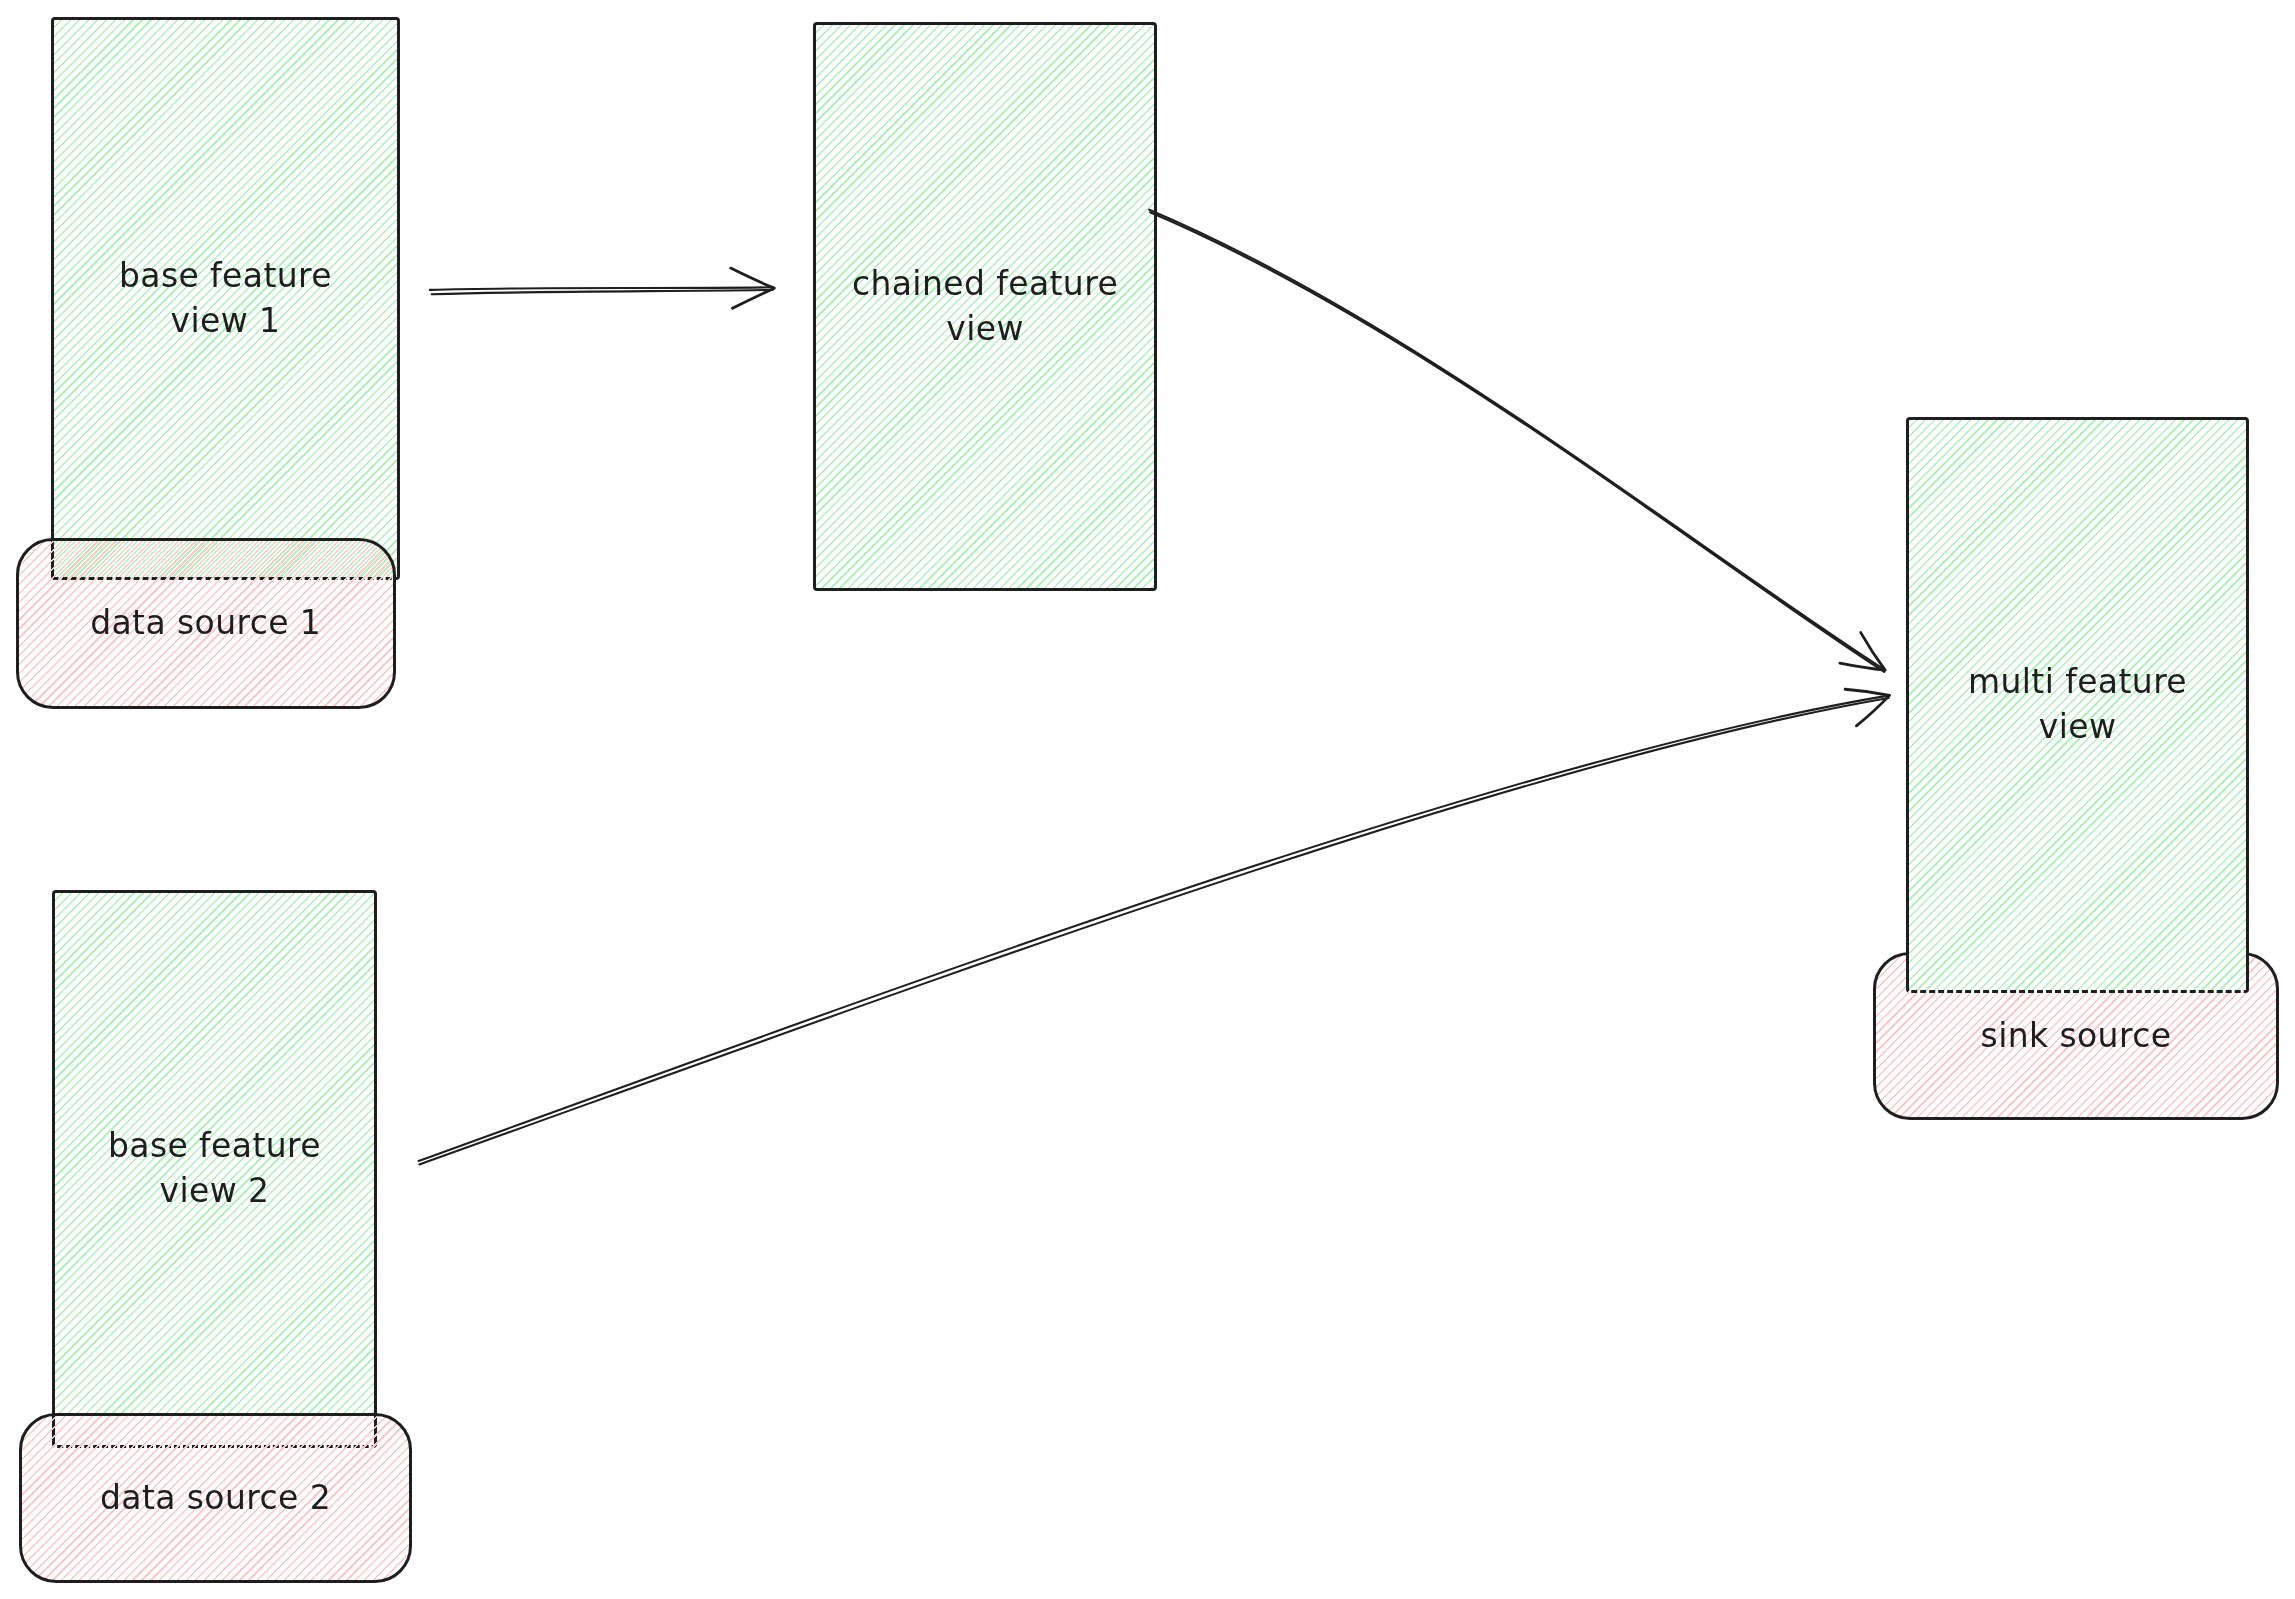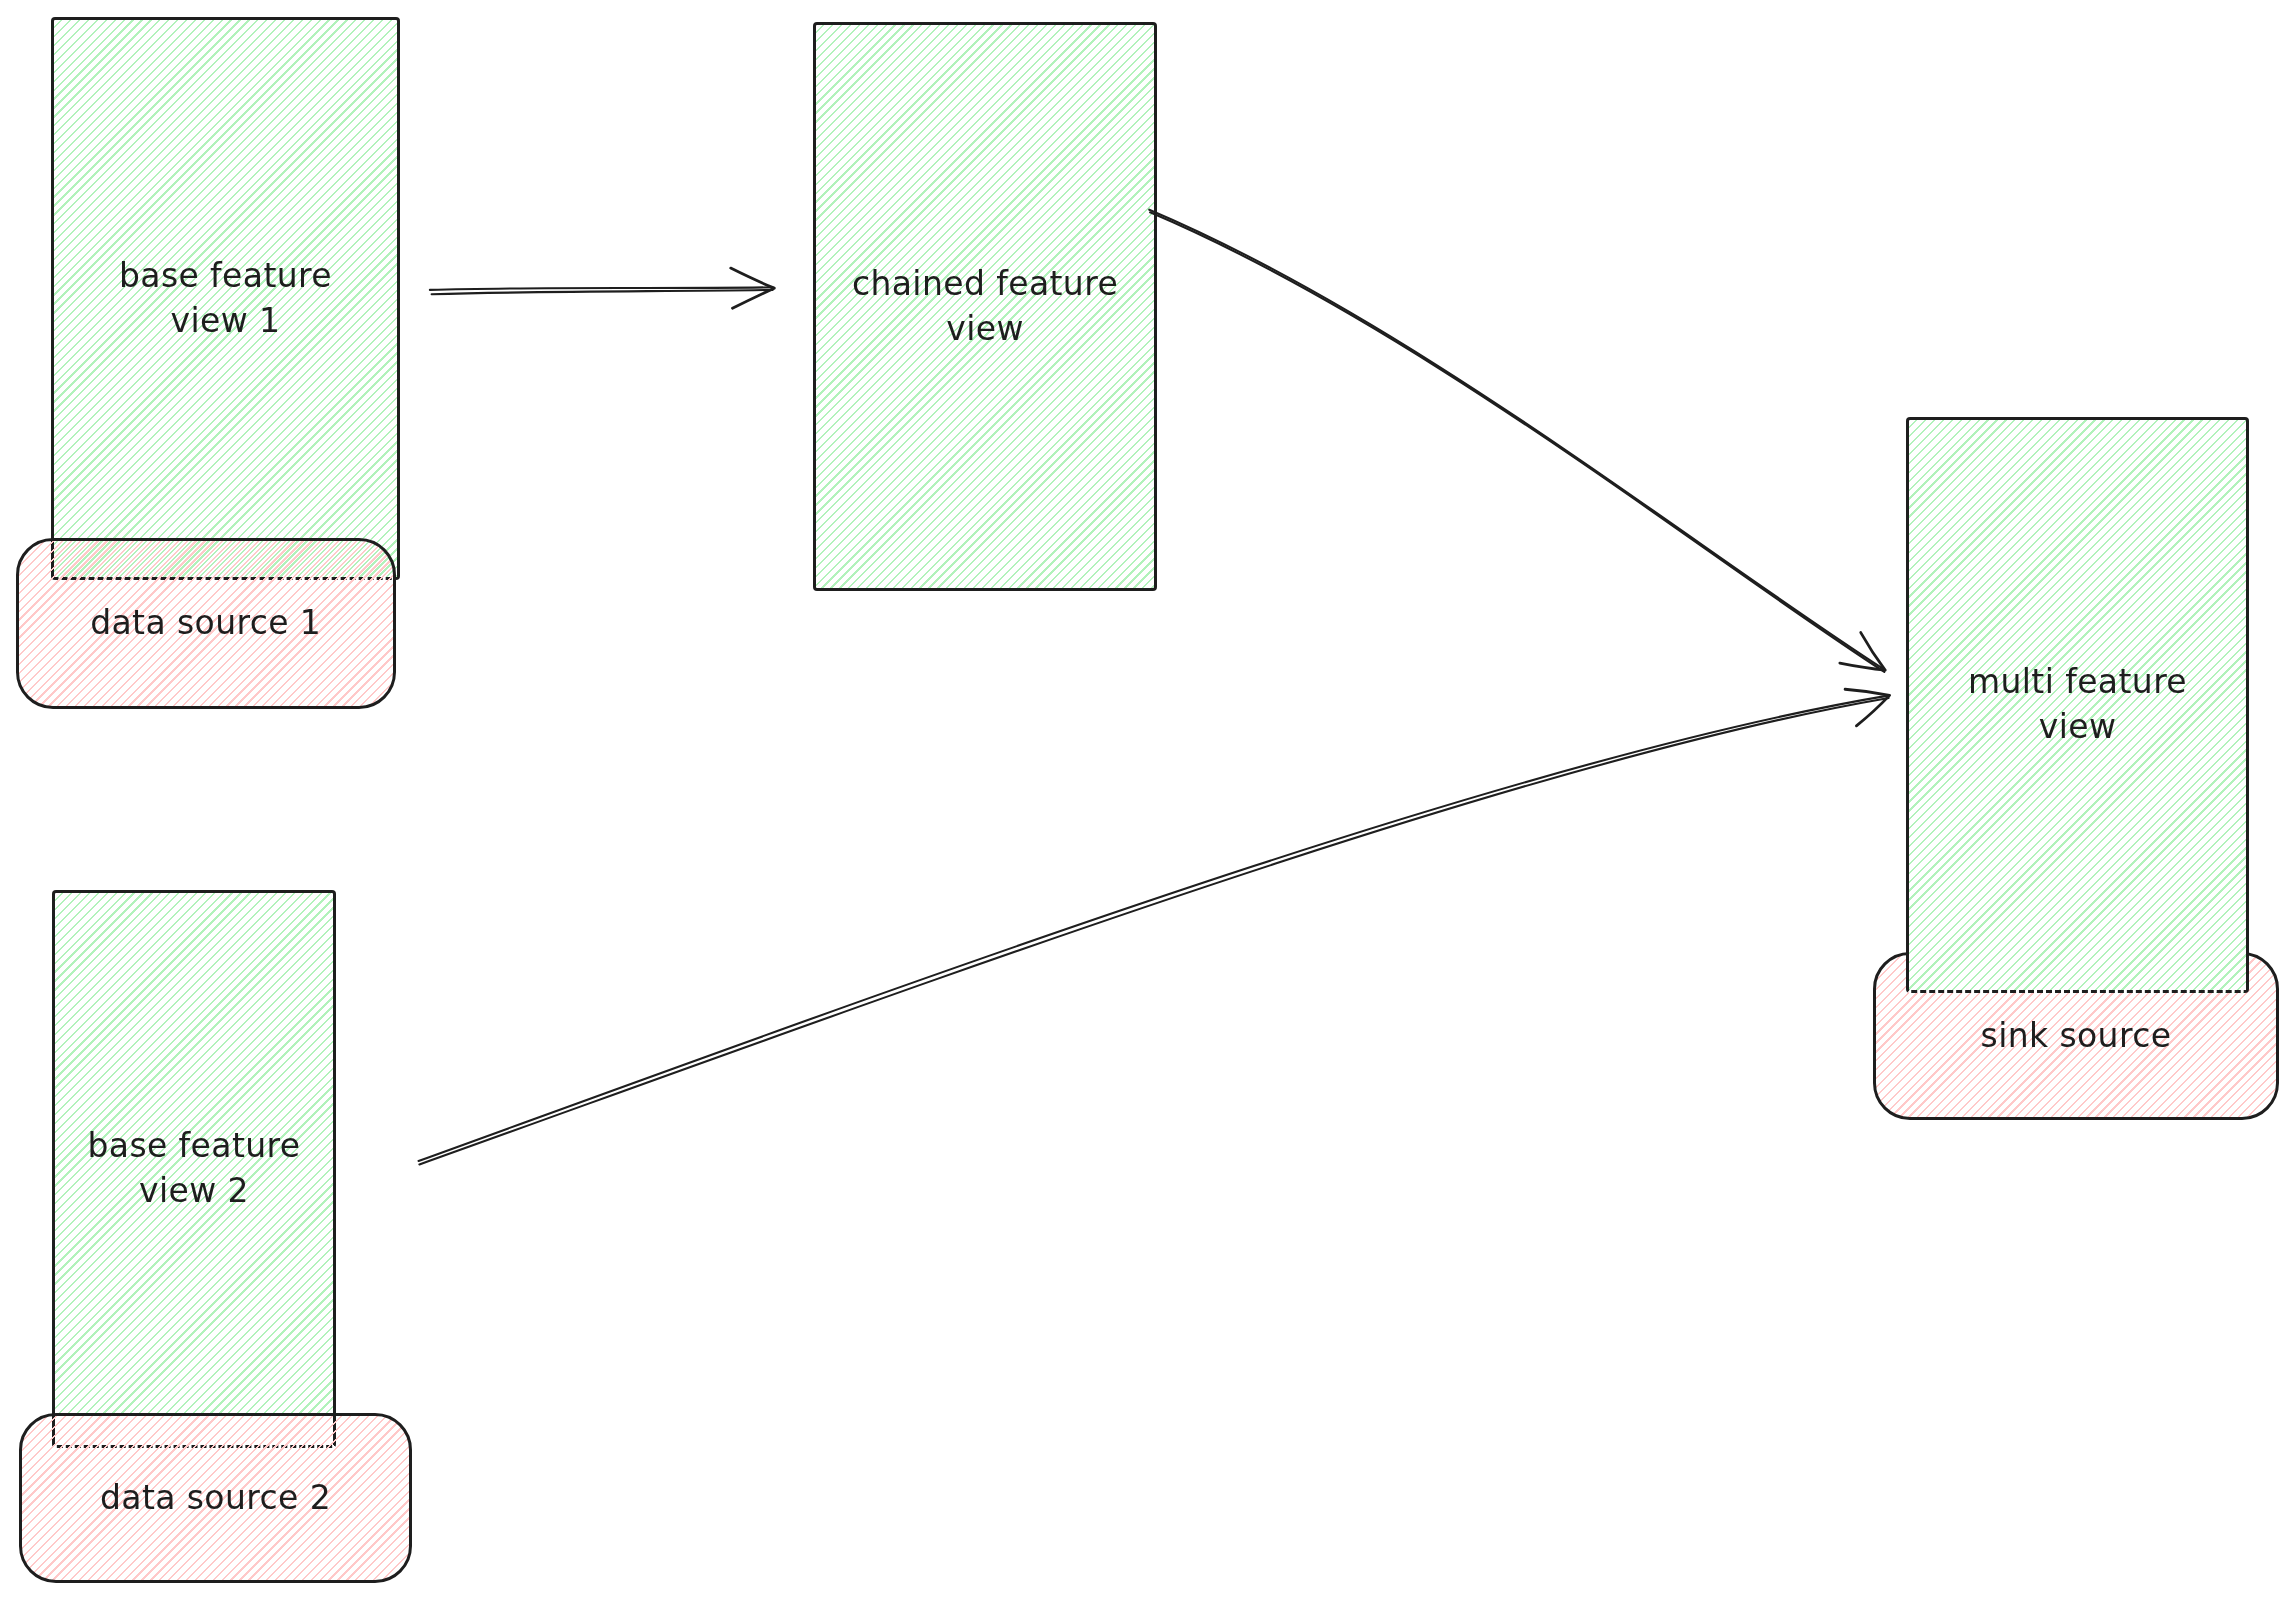--- a/index.html
+++ b/index.html
@@ -76,21 +76,21 @@
     <span class="node-label">base feature view 1</span>
   </div>
   <div class="node data-source" style="left:15.7px; top:538px; width:380px; height:171px;justify-content:center;">
     <span class="node-label">data source 1</span>
   </div>
 
   <div class="node feature-view" style="left:791px; top:22px; width:344px; height:569px;margin-left:22px;">
     <span class="node-label">chained feature view</span>
   </div>
 
-  <div class="node feature-view docked" style="left:52px; top:890px; width:284px; height:558px;">
+  <div class="node feature-view docked" style="left:52px; top:890px; width:325px; height:558px;">
     <span class="node-label">base feature view 2</span>
   </div>
   <div class="node data-source" style="left:19px; top:1413px; width:393px; height:170px;text-align:center;">
     <span class="node-label">data source 2</span>
   </div>
 
   <div class="node data-source" style="left:1873px; top:952px; width:406px; height:168px;">
     <span class="node-label">sink source</span>
   </div>
   <div class="node feature-view docked" style="left:1906px; top:417px; width:343px; height:576px;">

